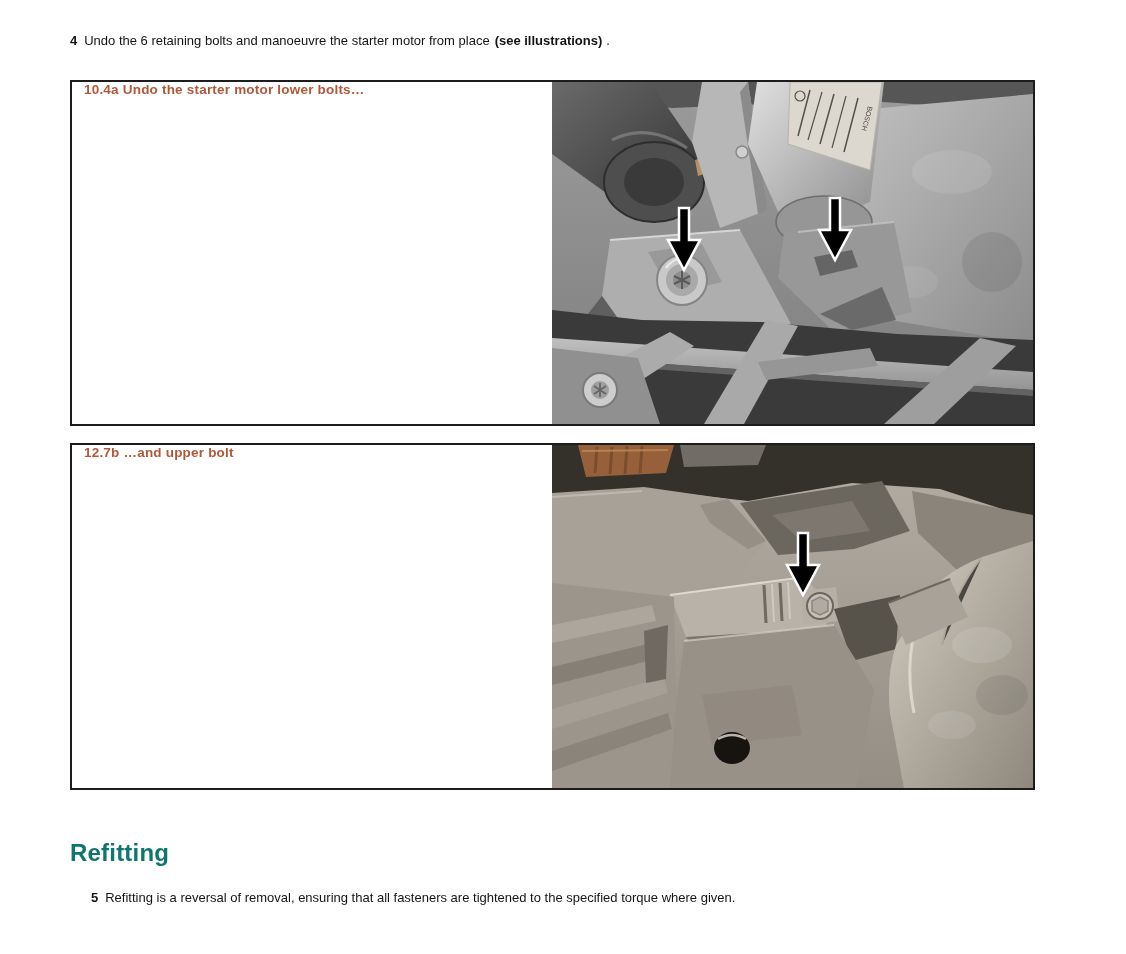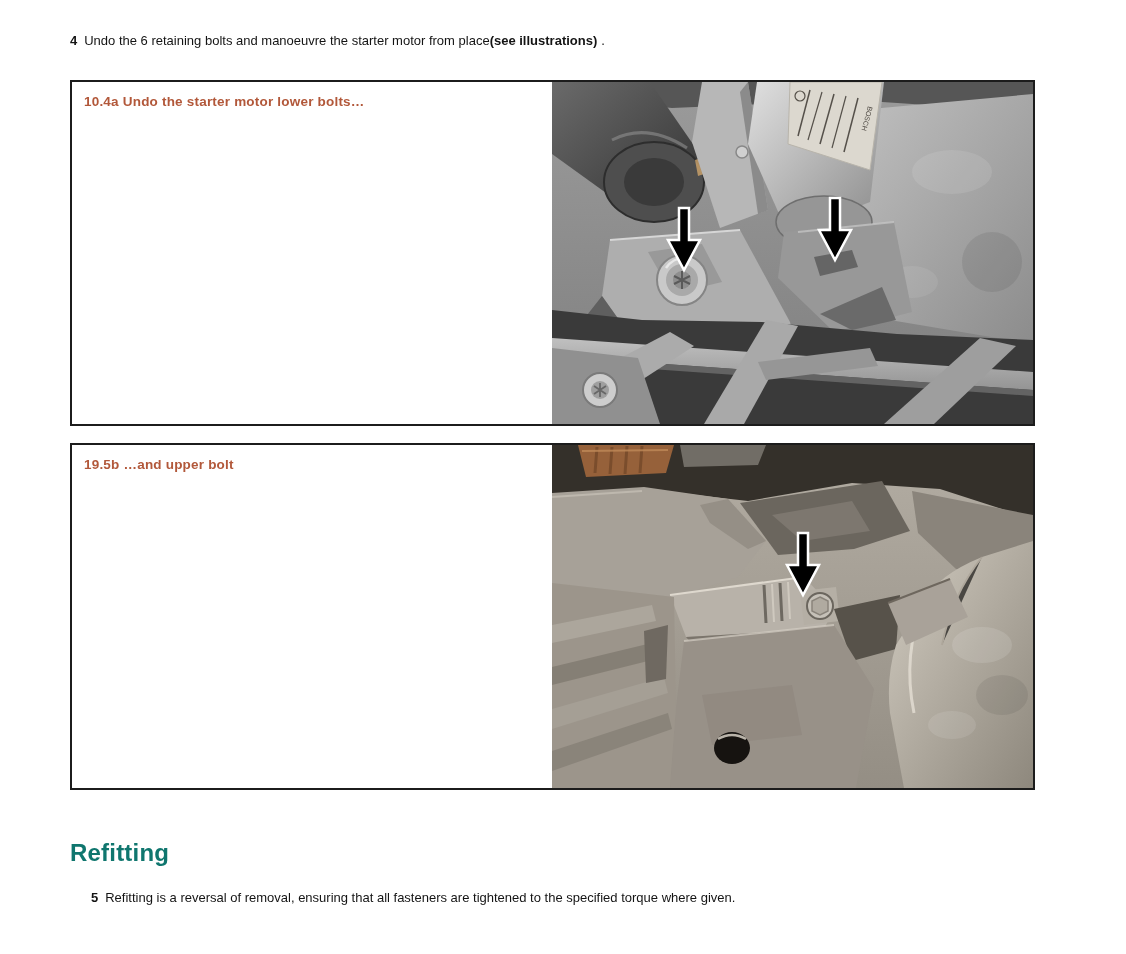--- a/index.html
+++ b/index.html
@@ -3,27 +3,27 @@
 <meta charset="utf-8">
 <style>
   * { margin:0; padding:0; box-sizing:border-box; }
   html,body { width:1126px; height:954px; background:#ffffff; overflow:hidden; }
   body { font-family:"Liberation Sans", sans-serif; color:#141414; position:relative; }
 
   .step { position:absolute; left:70px; font-size:13px; line-height:16px; white-space:nowrap; }
   #step4 { top:33px; }
   #step5 { top:890px;margin-left:21px; }
   .step .num { font-weight:bold; margin-right:7px; }
-  .step .ref { font-weight:bold; }
+  .step .ref { font-weight:bold; margin-left:5px; }
   .step .suffix { margin-left:4px; }
 
   .figurebox { position:absolute; left:70px; width:965px; border:2px solid #1c1c1c; background:#ffffff; }
   #fig-a { top:80px;  height:346px; }
   #fig-b { top:443px; height:347px; }
-  .caption { position:absolute; top:12px; left:12px; font-size:13.5px; font-weight:bold;
+  .caption { position:absolute; top:0; left:12px; font-size:13.5px; font-weight:bold;
              color:#b2583a; letter-spacing:.2px; }
   .photo { position:absolute; right:0; top:0; height:100%; width:481px; display:block; }
 
   h1#refitting { position:absolute; left:70px; top:840px; font-size:24px; line-height:26px;
                  font-weight:bold; color:#0f766e; letter-spacing:.2px; }
 </style>
 </head>
 <body>
 
 <div>
@@ -133,21 +133,21 @@
         <circle cx="48" cy="308" r="9" fill="#9f9f9f"></circle>
         <path d="M48,301 L48,315 M42,304 L54,312 M42,312 L54,304" stroke="#676767" stroke-width="1.8"></path>
       </g>
 
       <path d="M127,126 L137,126 L137,158 L148,158 L132,188 L116,158 L127,158 Z" fill="#000000" stroke="#ffffff" stroke-width="2.5"></path>
       <path d="M278,116 L288,116 L288,148 L299,148 L283,178 L267,148 L278,148 Z" fill="#000000" stroke="#ffffff" stroke-width="2.5"></path>
     </svg>
   </figure>
 
   <figure class="figurebox" id="fig-b">
-    <figcaption class="caption">19.5b …and upper bolt</figcaption>
+    <figcaption class="caption">12.7b …and upper bolt</figcaption>
     <svg class="photo" viewBox="0 0 481 343" preserveAspectRatio="none">
       <defs>
         <linearGradient id="g2bg" x1="0" y1="0" x2="0" y2="1">
           <stop offset="0" stop-color="#b3ada3"></stop>
             <stop offset="1" stop-color="#948e84"></stop>
         </linearGradient>
         <linearGradient id="gCylWarm" x1="0" y1="0" x2="1" y2="1">
           <stop offset="0" stop-color="#d2ccc1"></stop>
             <stop offset="1" stop-color="#8e887d"></stop>
         </linearGradient>

